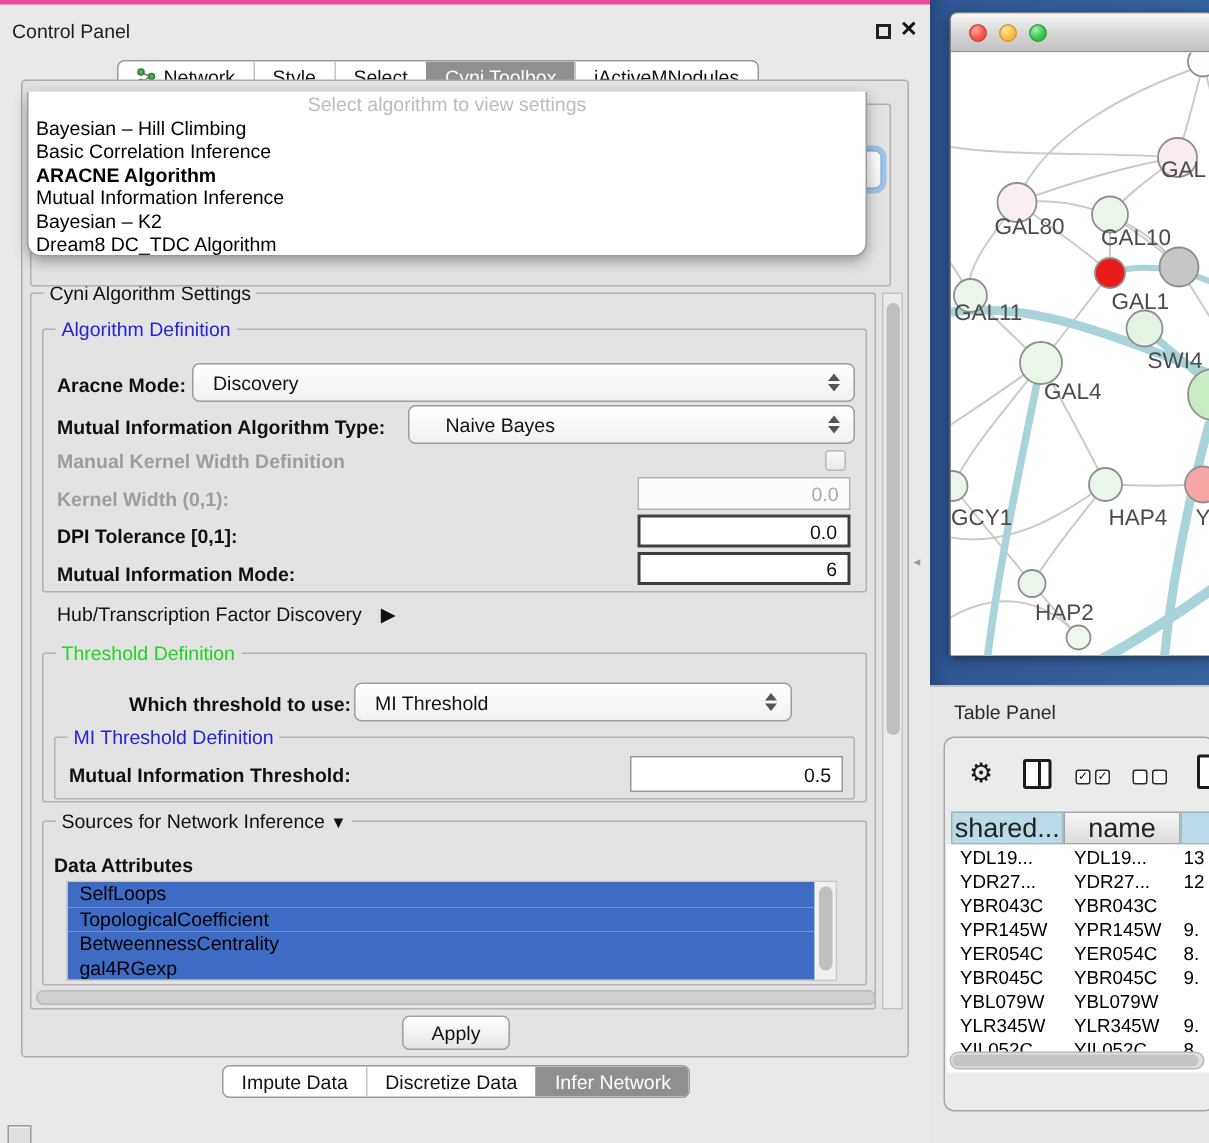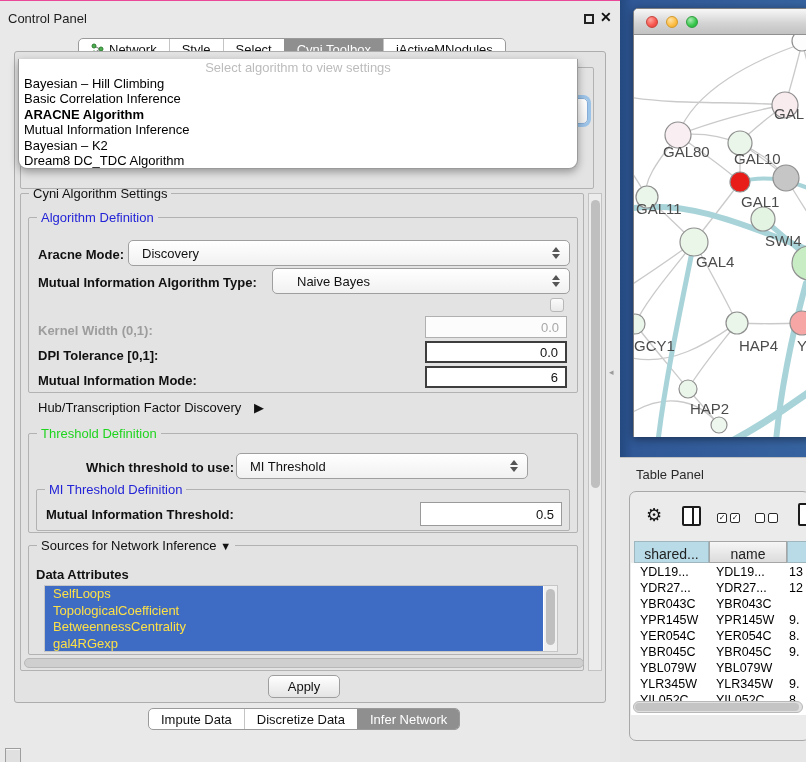--- a/index.html
+++ b/index.html
@@ -1,21 +1,21 @@
 <!DOCTYPE html>
 <html><head>
 <meta charset="utf-8">
 <style>
   * { margin:0; padding:0; box-sizing:border-box; }
   html,body { font-family:"Liberation Sans", sans-serif; }
   #screen { position:relative; width:806px; height:762px; overflow:hidden; background:#e9e9e9; }
   .abs { position:absolute; }
 
   
-  .cp { left:0; top:0; width:620px; height:742px; background:#e9e9e9; border-top:1px solid #ec4899; }
+  .cp { left:0; top:0; width:620px; height:742px; background:#e9e9e9; border-top:3px solid #ec4899; }
   .cp-title { left:8px; top:10px; font-size:13px; color:#1d1d1d; }
   .win-float { left:584px; top:13px; width:10px; height:10px; border:2px solid #222; }
   .win-close { left:600px; top:8px; font-size:14px; font-weight:bold; color:#111; }
 
   .tabgroup { display:flex; height:22px; background:#fff; border:1px solid #9a9a9a; border-radius:5px; overflow:hidden; font-size:13px; color:#111; }
   .tabseg { display:flex; align-items:center; padding:0 12px; border-left:1px solid #c4c4c4; white-space:nowrap; cursor:default; }
   .tabseg:first-child { border-left:none; }
   .tabseg.active { background:#8f8f8f; color:#fff; border-left-color:#8f8f8f; }
 
   .inner-panel { left:14px; top:50px; width:592px; height:652px; background:#e3e3e3; border:1px solid #adadad; border-radius:3px; }
@@ -42,21 +42,21 @@
   .popup { left:18px; top:58px; width:560px; height:110px; background:#fff; border:1px solid #9a9a9a; border-top:none; border-radius:0 0 9px 9px; box-shadow:0 3px 9px rgba(0,0,0,0.35); z-index:40; }
   .popup .ph { text-align:center; color:#bcbcbc; font-size:13px; height:17px; line-height:17px; }
   .popup .it { font-size:13px; color:#000; height:15.4px; line-height:15.4px; padding-left:5px; white-space:nowrap; }
   .popup .it.sel { font-weight:bold; }
 
   .vtrack { position:absolute; background:#ececec; border:1px solid #c3c3c3; }
   .vthumb { position:absolute; background:#bfbfbf; border-radius:5px; }
   .hbar { position:absolute; background:#cfcfcf; border:1px solid #b8b8b8; border-radius:6px; }
 
   .listbox { position:absolute; background:#fff; border:1px solid #c6c6c6; overflow:hidden; }
-  .listrow { height:16.5px; line-height:16.5px; background:#3e6cc5; color:#fde047; font-size:13px; padding-left:8px; margin-right:14px; white-space:nowrap; }
+  .listrow { height:16.5px; line-height:16.5px; background:#3e6cc5; color:#000000; font-size:13px; padding-left:8px; margin-right:14px; white-space:nowrap; }
 
   .btn { position:absolute; background:linear-gradient(#ffffff,#e4e4e4); border:1px solid #9e9e9e; border-radius:5px; font-size:13px; color:#111; font-family:"Liberation Sans",sans-serif; }
 
   .checkbox { position:absolute; width:14px; height:14px; border:1px solid #b8b8b8; border-radius:3px; background:linear-gradient(#fbfbfb,#e9e9e9); }
 
   
   .desktop { left:620px; top:0; width:186px; height:457px; background:linear-gradient(90deg,#24497f 0%,#305896 7%,#36639f 100%); }
   .netwin { position:absolute; left:13px; top:8px; width:177px; height:429px; background:#fff; border:1px solid #7f7f7f; border-radius:5px 5px 0 0; box-shadow:0 2px 8px rgba(0,0,0,0.45); }
   .net-titlebar { height:26px; background:linear-gradient(#f7f7f7,#d2d2d2 60%,#c2c2c2); border-bottom:1px solid #909090; border-radius:4px 4px 0 0; display:flex; align-items:center; padding-left:12px; gap:8px; }
   .light { width:12px; height:12px; border-radius:50%; }
@@ -67,21 +67,21 @@
   .nlabel { position:absolute; font-size:15px; color:#4c4c4c; white-space:nowrap; }
 
   
   .tp-area { left:620px; top:457px; width:186px; height:305px; background:#e7e7e7; border-top:1px solid #c2c2c2; }
   .tp-title { left:16px; top:9px; font-size:13px; color:#2a2a2a; position:absolute; }
   .tablewin { position:absolute; left:9px; top:33px; width:181px; height:250px; background:#ebebeb; border:1px solid #a8a8a8; border-radius:7px; }
   .ticon { position:absolute; color:#161616; }
   .cols-icon { width:19px; height:20px; border:2px solid #1c1c1c; border-radius:2px; background:#fff; }
   .cols-icon i { position:absolute; left:50%; top:0; width:2px; height:100%; background:#1c1c1c; }
   .cb { width:10px; height:10px; border:1.6px solid #2a2a2a; border-radius:2px; display:inline-block; font-size:8px; line-height:8px; text-align:center; color:#111; background:#fff; }
-  .th { position:absolute; height:22px; border:1px solid #9fb6bf; background:#b9dbe7; font-size:14px; color:#222; display:flex; align-items:flex-end; justify-content:center; }
+  .th { position:absolute; height:22px; border:1px solid #9fb6bf; background:#b9dbe7; font-size:18px; color:#222; display:flex; align-items:center; justify-content:center; }
   .th.gray { background:linear-gradient(#f6f6f6,#dcdcdc); border:1px solid #a6a6a6; }
   .trow-cell { position:absolute; font-size:12.5px; color:#000; white-space:nowrap; }
 </style>
 </head>
 <body>
 
 <div id="screen">
 
   <div class="abs cp">
     <div class="abs cp-title">Control Panel</div>
@@ -153,20 +153,21 @@
         </span>
     </div>
     <div class="lbl" style="left:38px; top:274px;">Mutual Information Algorithm Type:</div>
     <div class="combo" style="left:272px; top:267px; width:298px; height:26px;padding-left:24px;">
       <span>Naive Bayes</span>
       <span class="arrows">
           <i class="up"></i>
           <i class="dn"></i>
         </span>
     </div>
+    <div class="lbl dis" style="left:38px; top:297px;">Manual Kernel Width Definition</div>
     <div class="checkbox" style="left:550px; top:297px;"></div>
     <div class="lbl dis" style="left:38px; top:322px;">Kernel Width (0,1):</div>
     <div class="tfield dis" style="left:425px; top:315px; width:142px; height:22px;">0.0</div>
     <div class="lbl" style="left:38px; top:347px;">DPI Tolerance [0,1]:</div>
     <div class="tfield strong" style="left:425px; top:340px; width:142px; height:22px;">0.0</div>
     <div class="lbl" style="left:38px; top:372px;">Mutual Information Mode:</div>
     <div class="tfield strong" style="left:425px; top:365px; width:142px; height:22px;">6</div>
 
     <div class="lbl plain" style="left:38px; top:399px;">
       <span>Hub/Transcription Factor Discovery</span>

